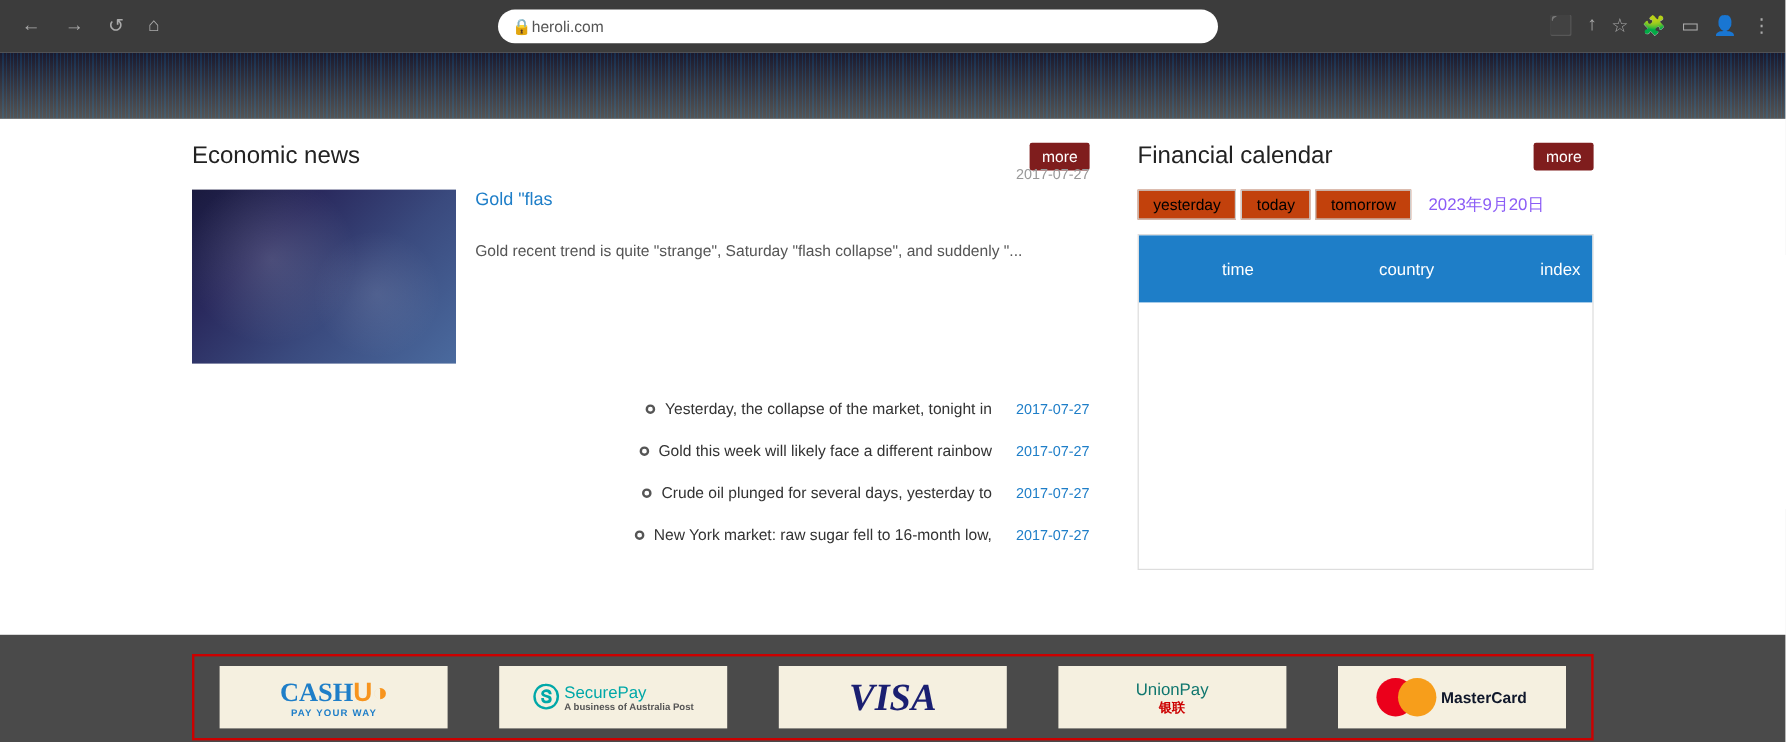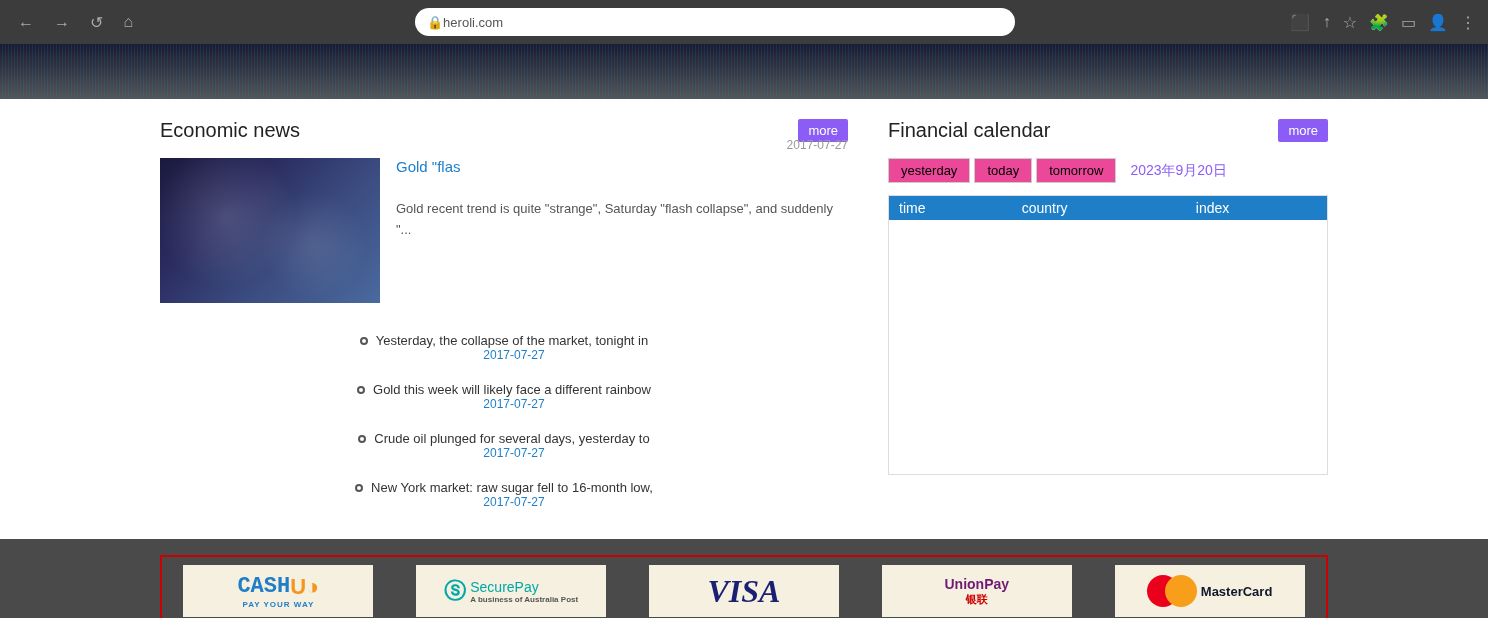--- a/index.html
+++ b/index.html
@@ -81,21 +81,21 @@
       justify-content: space-between;
       align-items: center;
       margin-bottom: 16px;
     }
     .section-title {
       font-size: 20px;
       font-weight: normal;
       color: #222;
     }
     .more-btn {
-      background: #8b5cf6;
+      background: #7f1d1d;
       color: #fff;
       border: none;
       padding: 4px 10px;
       font-size: 13px;
       cursor: pointer;
       border-radius: 2px;
     }
 
     
     .featured-article {
@@ -140,21 +140,20 @@
     }
 
     
     .news-list { list-style: none; }
     .news-item {
       display: flex;
       justify-content: flex-end;
       align-items: center;
       padding: 10px 0;
       border-bottom: none;
-      flex-direction: column;
     }
     .news-item-left {
       display: flex;
       align-items: center;
       gap: 8px;
     }
     .bullet {
       width: 8px;
       height: 8px;
       border-radius: 50%;
@@ -167,35 +166,35 @@
     }
     .news-item-date {
       color: #1e7ec8;
       font-size: 12px;
       flex-shrink: 0;
       margin-left: 20px;
     }
 
     
     .financial-calendar {
-      width: 440px;
+      width: 380px;
       flex-shrink: 0;
     }
 
     
     .calendar-tabs {
       display: flex;
       align-items: center;
       gap: 0;
       margin-bottom: 12px;
       flex-wrap: wrap;
     }
     .cal-tab {
       border: 1px solid #ccc;
-      background: #ec4899;
+      background: #c2410c;
       padding: 4px 12px;
       font-size: 13px;
       cursor: pointer;
       margin-right: 4px;
     }
     .cal-date {
       font-size: 14px;
       color: #8b5cf6;
       margin-left: 10px;
     }
@@ -209,22 +208,22 @@
     }
     .calendar-table {
       width: 100%;
       border-collapse: collapse;
     }
     .calendar-table thead tr {
       background: #1e7ec8;
       color: #fff;
     }
     .calendar-table th {
-      padding: 4px 10px;
-      text-align: left;
+      padding: 20px 10px;
+      text-align: right;
       font-weight: normal;
       font-size: 14px;
     }
 
     
     .calendar-container::-webkit-scrollbar { width: 8px; }
     .calendar-container::-webkit-scrollbar-track { background: #f0f0f0; }
     .calendar-container::-webkit-scrollbar-thumb { background: #ccc; }
 
     
@@ -254,21 +253,21 @@
       font-weight: bold;
       font-size: 18px;
       position: relative;
     }
 
     
     .cashu-logo {
       display: flex;
       align-items: center;
     }
-    .cashu-text-cash { color: #1e7ec8; font-size: 22px; font-weight: bold; font-family: Liberation Mono, monospace; }
+    .cashu-text-cash { color: #1e7ec8; font-size: 22px; font-weight: bold; font-family: Liberation Serif, serif; }
     .cashu-u { color: #f7941d; font-size: 22px; font-weight: bold; }
     .cashu-subtitle { color: #1e7ec8; font-size: 8px; display: block; text-align: center; letter-spacing: 1px; }
 
     
     .securepay-logo { flex-direction: column; align-items: center; }
     .securepay-text { color: #00a8a8; font-size: 14px; font-weight: normal; }
     .securepay-sub { color: #555; font-size: 8px; }
 
     
     .visa-logo { color: #1a1f71; font-size: 32px; font-weight: bold; font-family: 'Times New Roman', serif; font-style: italic; text-align: center; }
@@ -403,21 +402,21 @@
         </div>
       </div>
     </div>
 
     <div class="payment-logo">
       <span class="visa-logo">VISA</span>
     </div>
 
     <div class="payment-logo">
       <div style="display:flex; flex-direction:column; align-items:center;">
-        <span style="color:#701a75; font-size:14px; font-weight:bold;text-align:right;">UnionPay</span>
+        <span style="color:#0f766e; font-size:14px; font-weight:normal;text-align:right;">UnionPay</span>
         <span style="color:#c00; font-size:11px;">银联</span>
       </div>
     </div>
 
     <div class="payment-logo">
       <div style="display:flex; align-items:center; gap:4px;">
         <div class="mc-circles">
           <div class="mc-red"></div>
           <div class="mc-orange"></div>
         </div>

